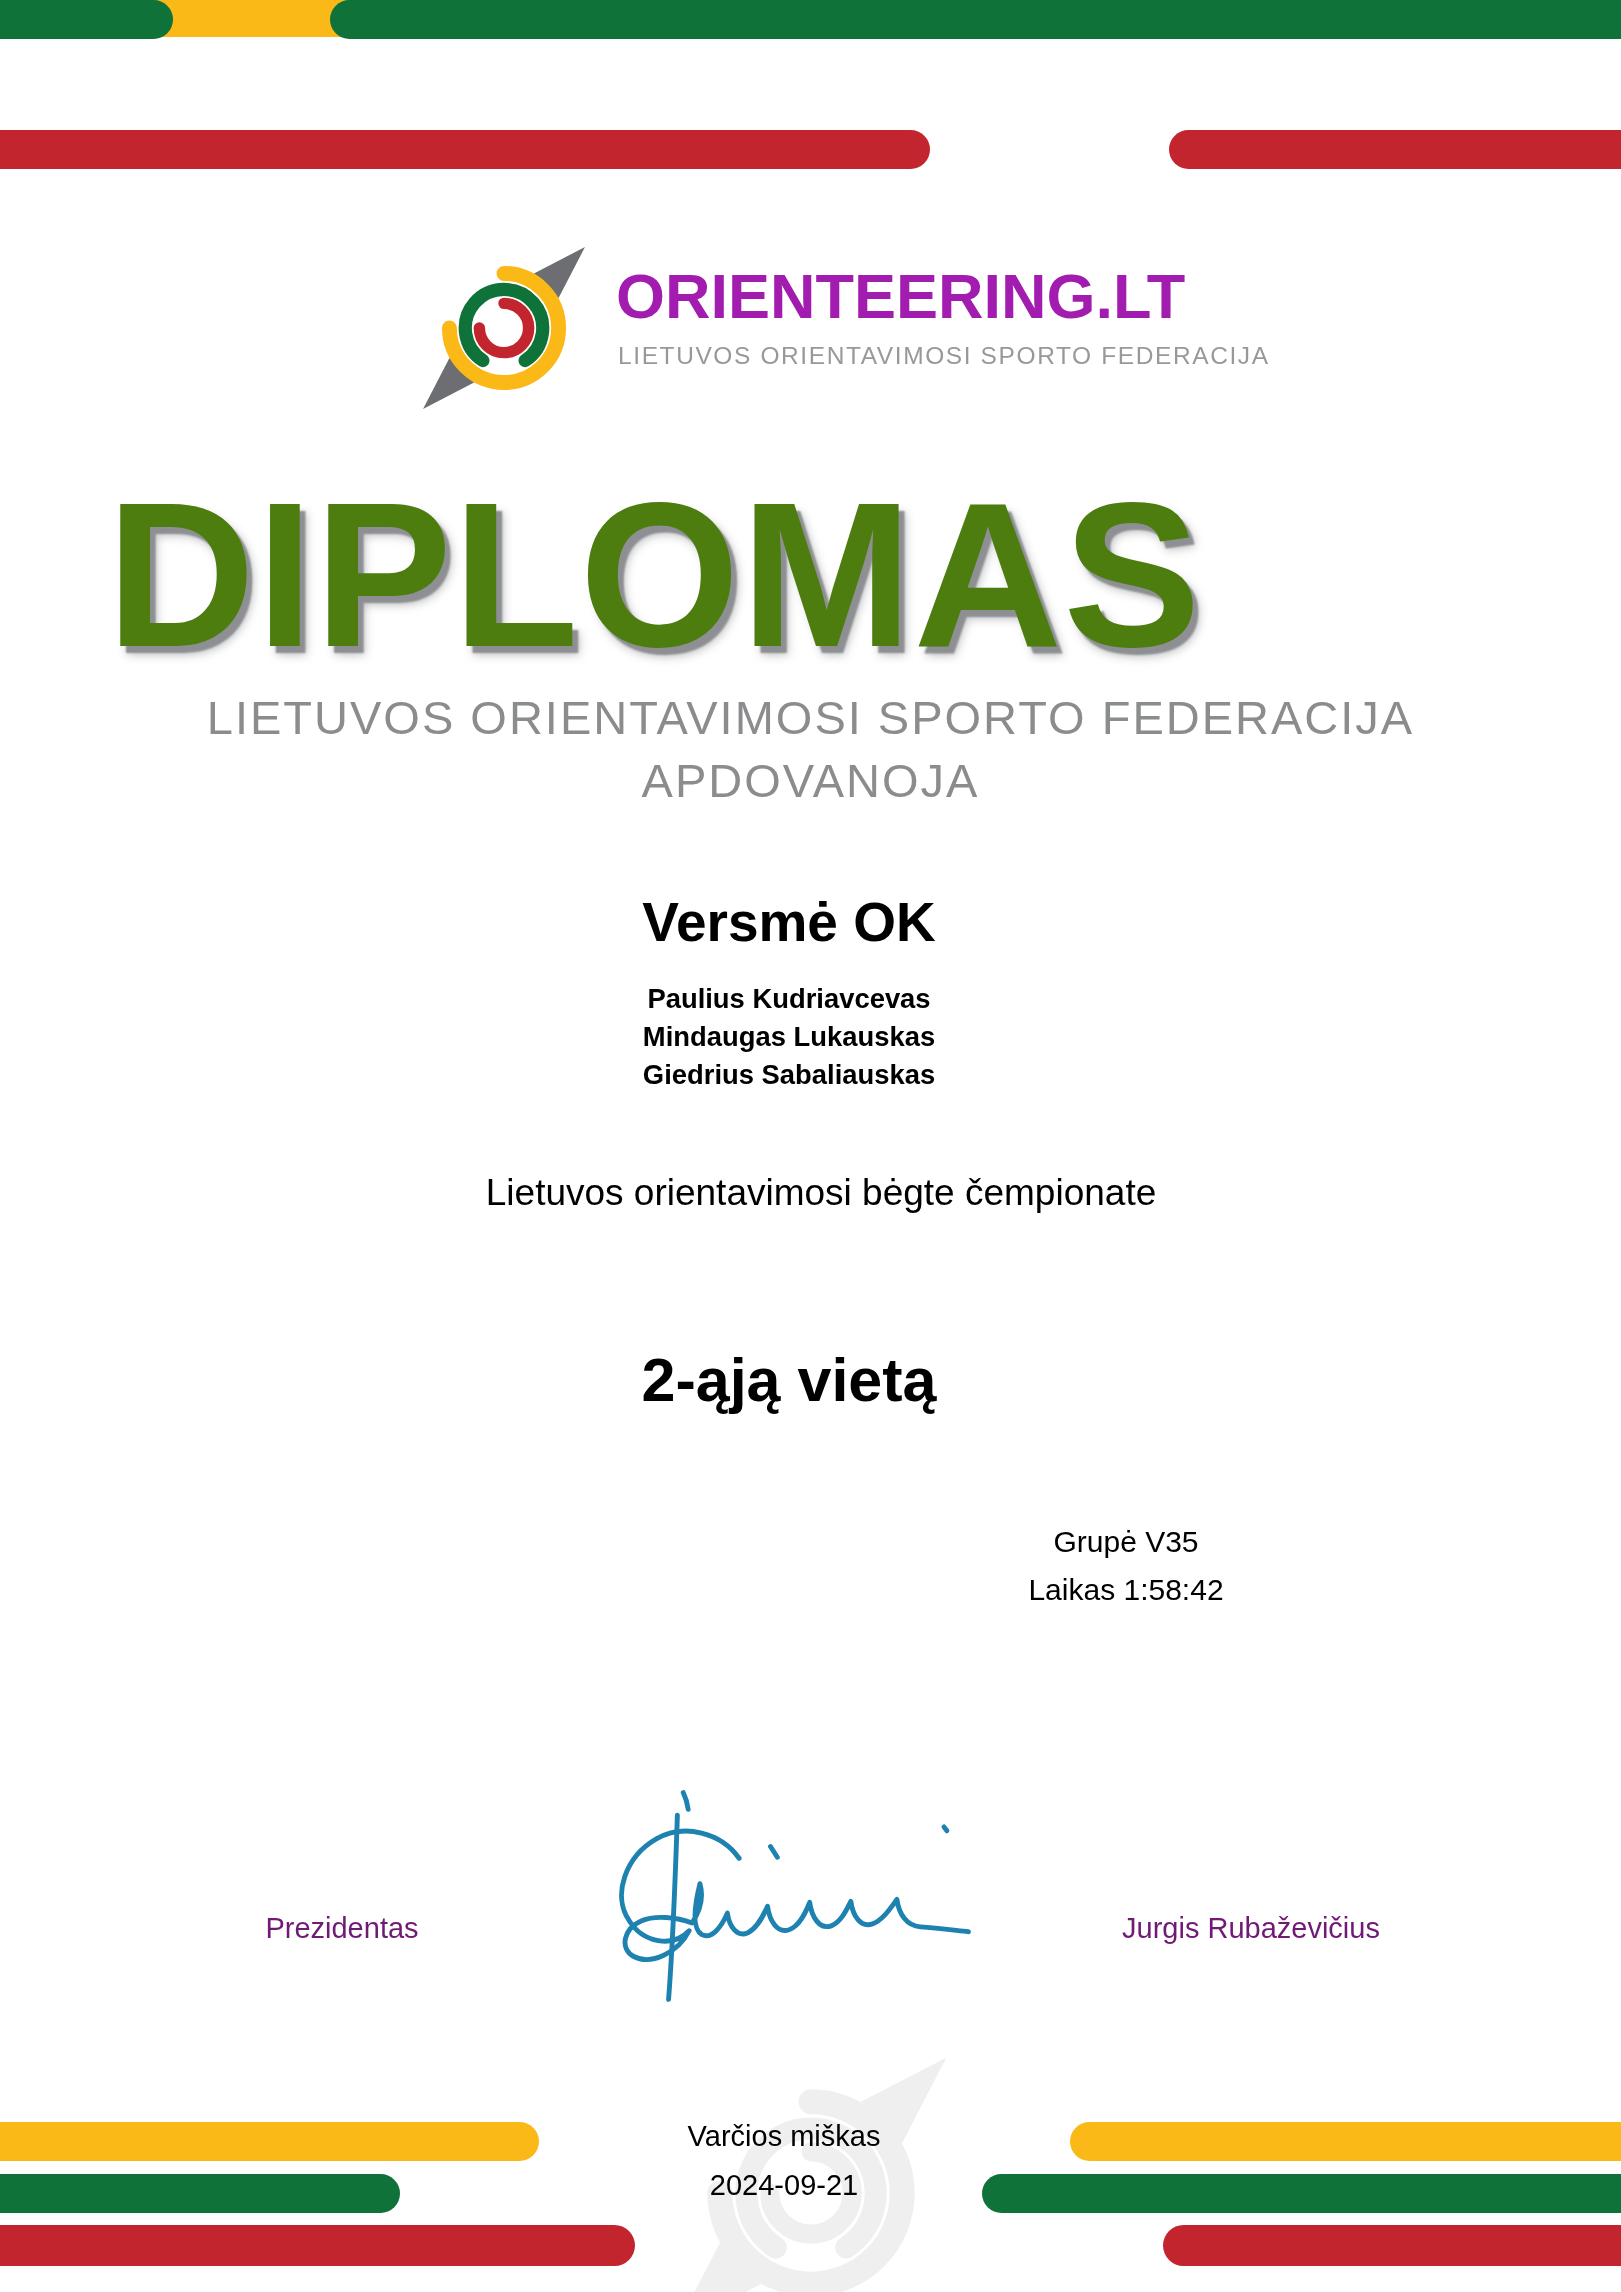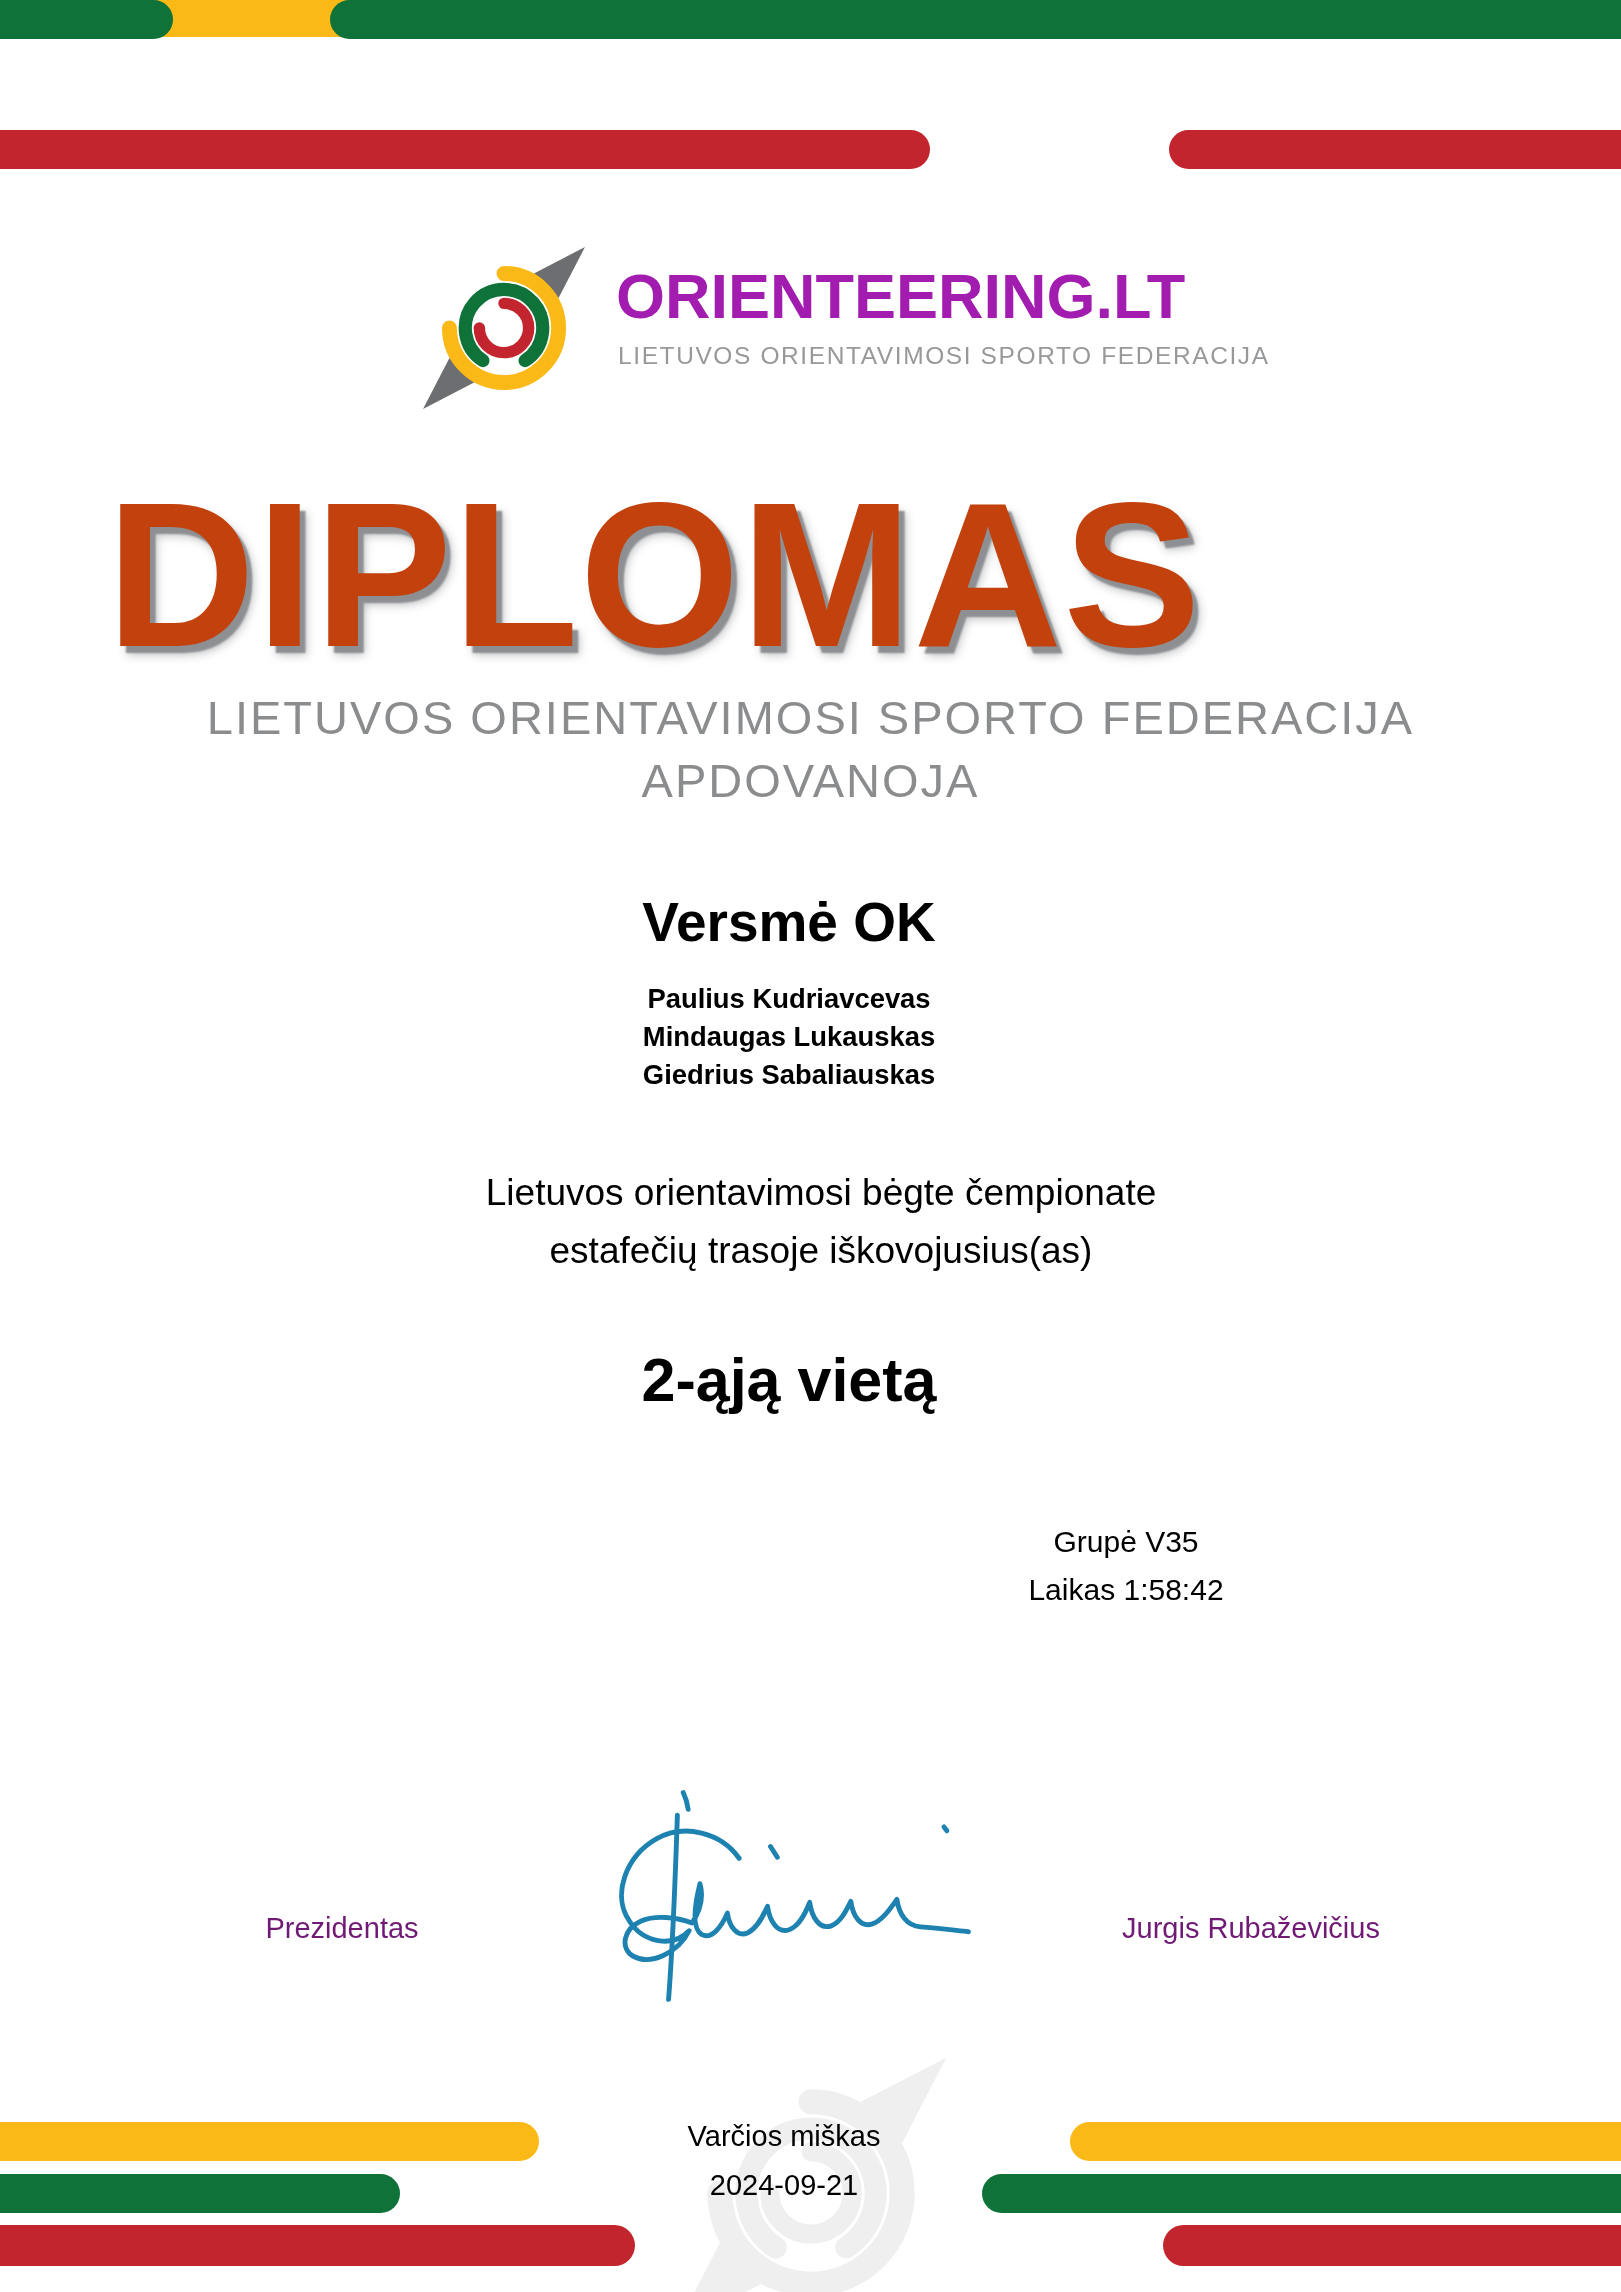--- a/index.html
+++ b/index.html
@@ -33,21 +33,21 @@
     left:616px;top:265px;font-size:63px;font-weight:bold;color:#a21caf;
     letter-spacing:0px;white-space:nowrap;line-height:1;
   }
   #tagline{
     left:618px;top:344px;font-size:24.5px;color:#96989A;letter-spacing:1.6px;
     white-space:nowrap;line-height:1;
   }
   
   #diplomas{
     left:0;top:472px;width:1308px;text-align:center;font-size:206px;
-    font-weight:bold;line-height:1;color:#c2410c;letter-spacing:1px;
+    font-weight:bold;line-height:1;color:#4d7c0f;letter-spacing:1px;
     text-shadow:5.9px 6.9px 2px #8D8F92, 6.9px 8.8px 9.8px rgba(120,122,126,.45);
     white-space:nowrap;
   }
   .subheading{
     left:0;width:1621px;text-align:center;font-size:47px;color:#8A8C8E;
     letter-spacing:2px;line-height:1;white-space:nowrap;
   }
   #sub1{top:694px;}
   #sub2{top:757px;}
   
@@ -99,21 +99,20 @@
 
   <div class="abs center-col" id="team">Versmė OK</div>
   <div class="abs center-col" id="members">
     <div>Paulius Kudriavcevas</div>
     <div>Mindaugas Lukauskas</div>
     <div>Giedrius Sabaliauskas</div>
   </div>
 
   <div class="abs center-col" id="event">
     <div>Lietuvos orientavimosi bėgte čempionate</div>
-    <div>estafečių trasoje iškovojusius(as)</div>
   </div>
   <div class="abs center-col" id="place">2-ąją vietą</div>
 
   <div class="abs detail" id="group">Grupė V35</div>
   <div class="abs detail" id="time">Laikas 1:58:42</div>
 
   <div class="abs sig-label" id="prez">Prezidentas</div>
   <svg class="abs" id="signature" viewBox="600 1808 420 250">
     <g fill="none" stroke="#1E82B1" stroke-width="5" stroke-linecap="round" stroke-linejoin="round">
       <path d="M 697,1829 C 699,1833 701,1839 702,1846"></path>

